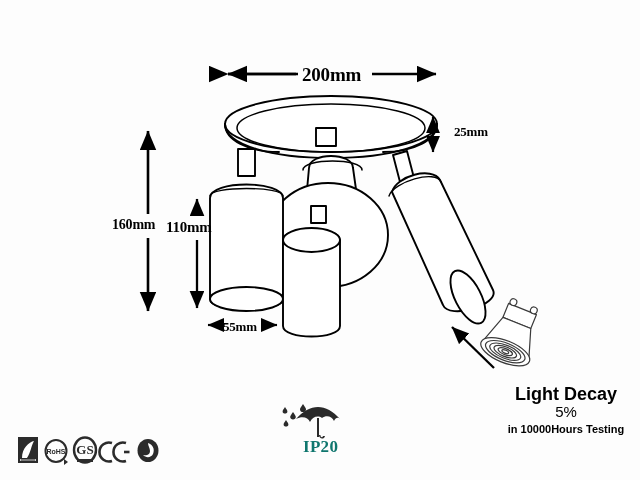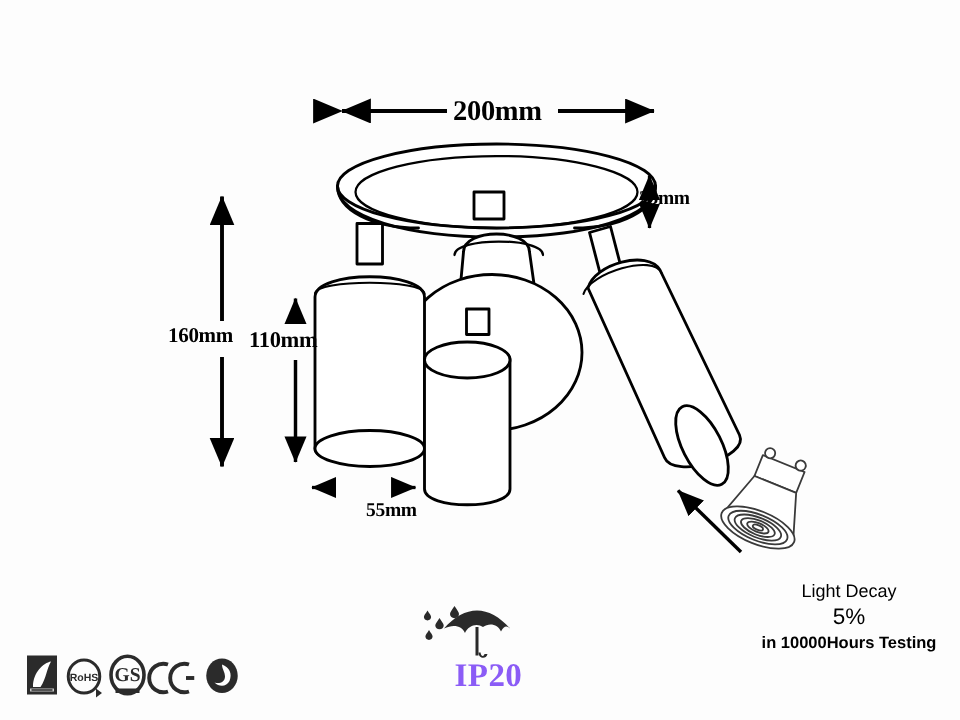--- a/index.html
+++ b/index.html
@@ -24,48 +24,48 @@
   }
   .dimtext {
     position: absolute;
     font-family: "Liberation Serif", serif;
     font-weight: bold;
     color: #000000;
     white-space: nowrap;
     letter-spacing: -0.2px;
   }
   #dim-200-label { left: 302px; top: 64px; font-size: 19px; }
-  #dim-25-label  { left: 426px; top: 124px; font-size: 13px; }
+  #dim-25-label  { left: 454px; top: 124px; font-size: 13px; }
   #dim-160-label { left: 112px; top: 217px; font-size: 14px; }
   #dim-110-label { left: 166px; top: 219px; font-size: 15px; }
-  #dim-55-label  { left: 223px; top: 332px; font-size: 13px; margin-left: 21px; }
+  #dim-55-label  { left: 223px; top: 319px; font-size: 13px; }
 
   #ip-label {
     position: absolute;
     left: 303px;
     top: 437px;
     font-family: "Liberation Serif", serif;
     font-weight: bold;
-    font-size: 22px;
-    color: #8b5cf6;
+    font-size: 17px;
+    color: #0f766e;
     letter-spacing: 0.3px;
   }
 
   #decay-block {
     position: absolute;
     left: 492px;
     top: 386px;
     width: 148px;
     text-align: center;
     color: #000000;
   }
   #decay-block .l1,
   #decay-block .l2 {
-    font-size: 12px;
-    font-weight: normal;
+    font-size: 18px;
+    font-weight: bold;
     line-height: 17px;
   }
   #decay-block .l3 {
     font-size: 15px;
     font-weight: normal;
     line-height: 18px;
   }
   #decay-block .l4 {
     font-size: 11px;
     font-weight: bold;

